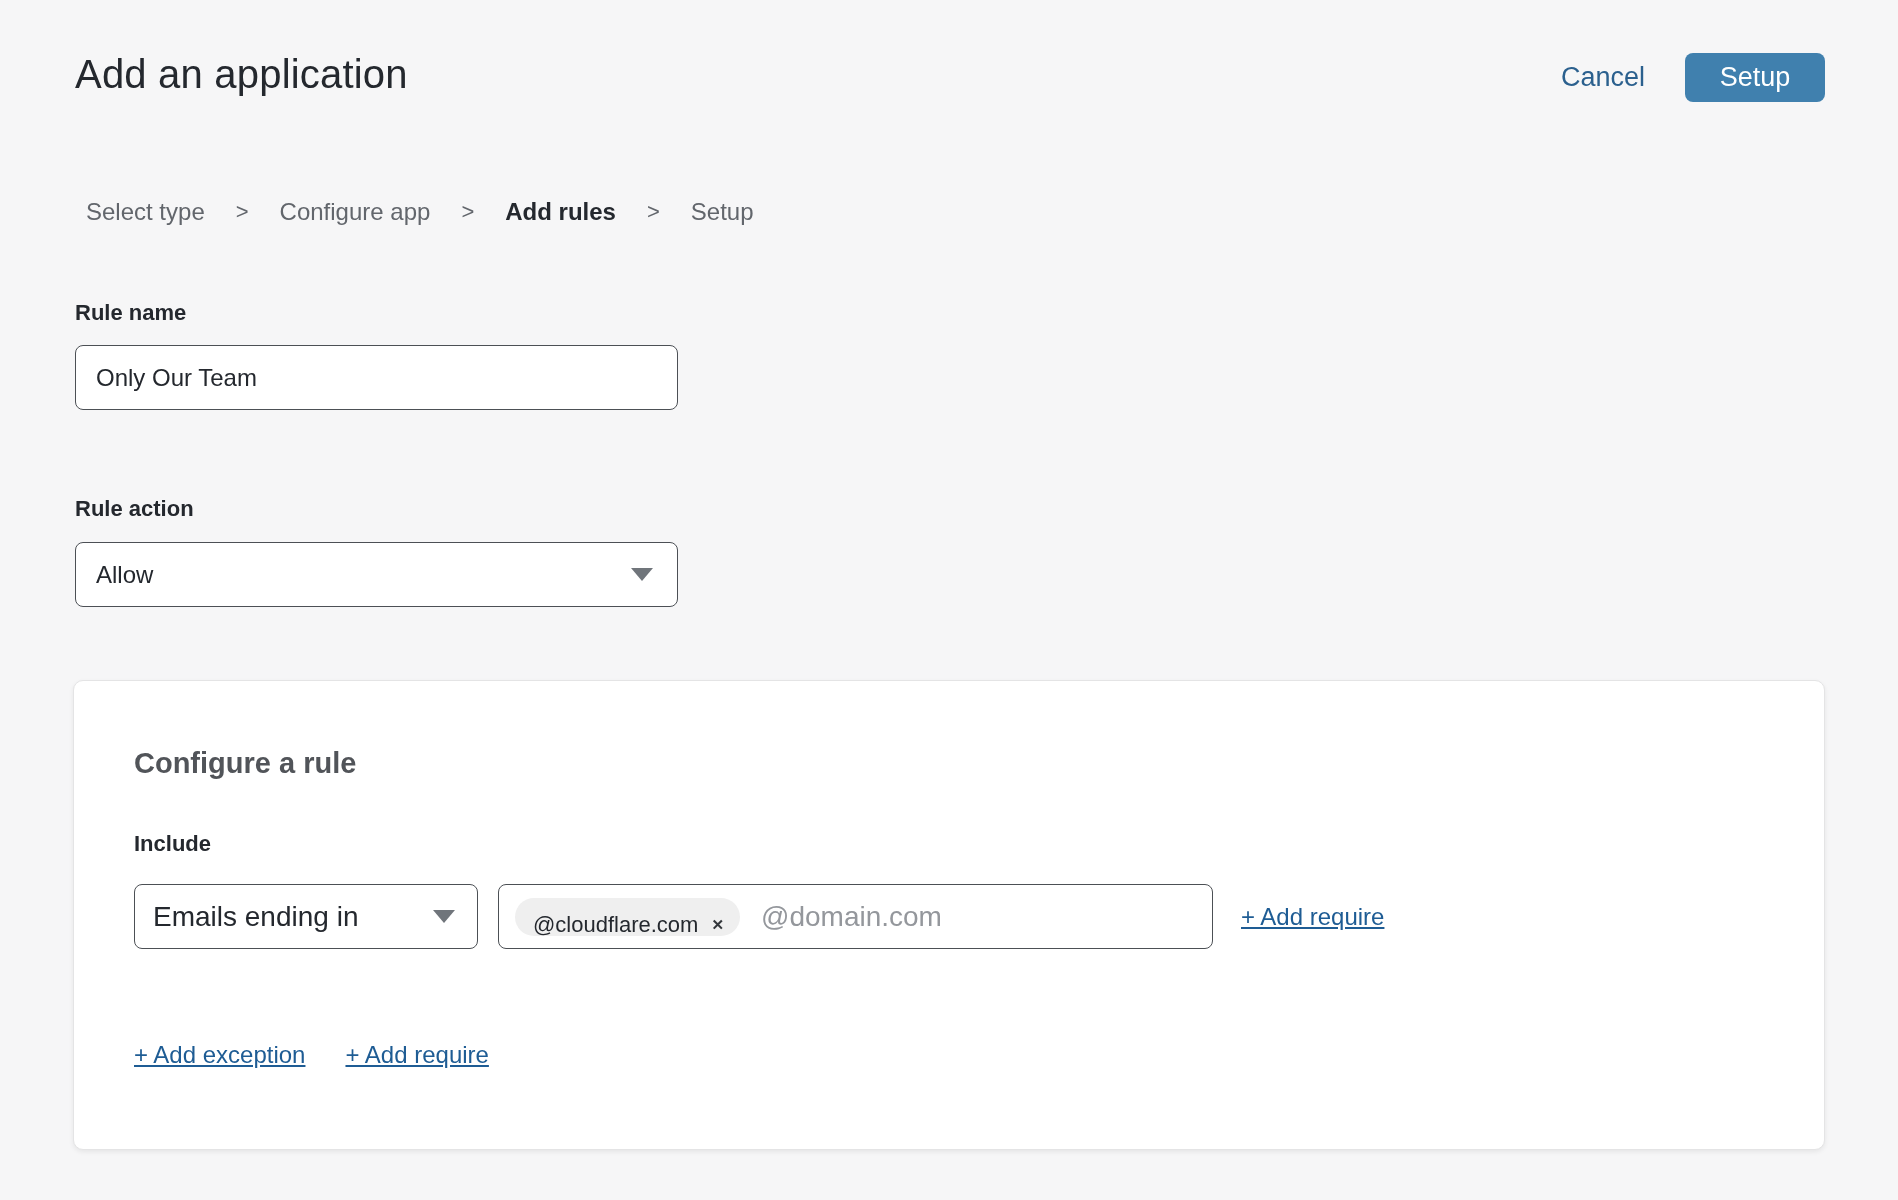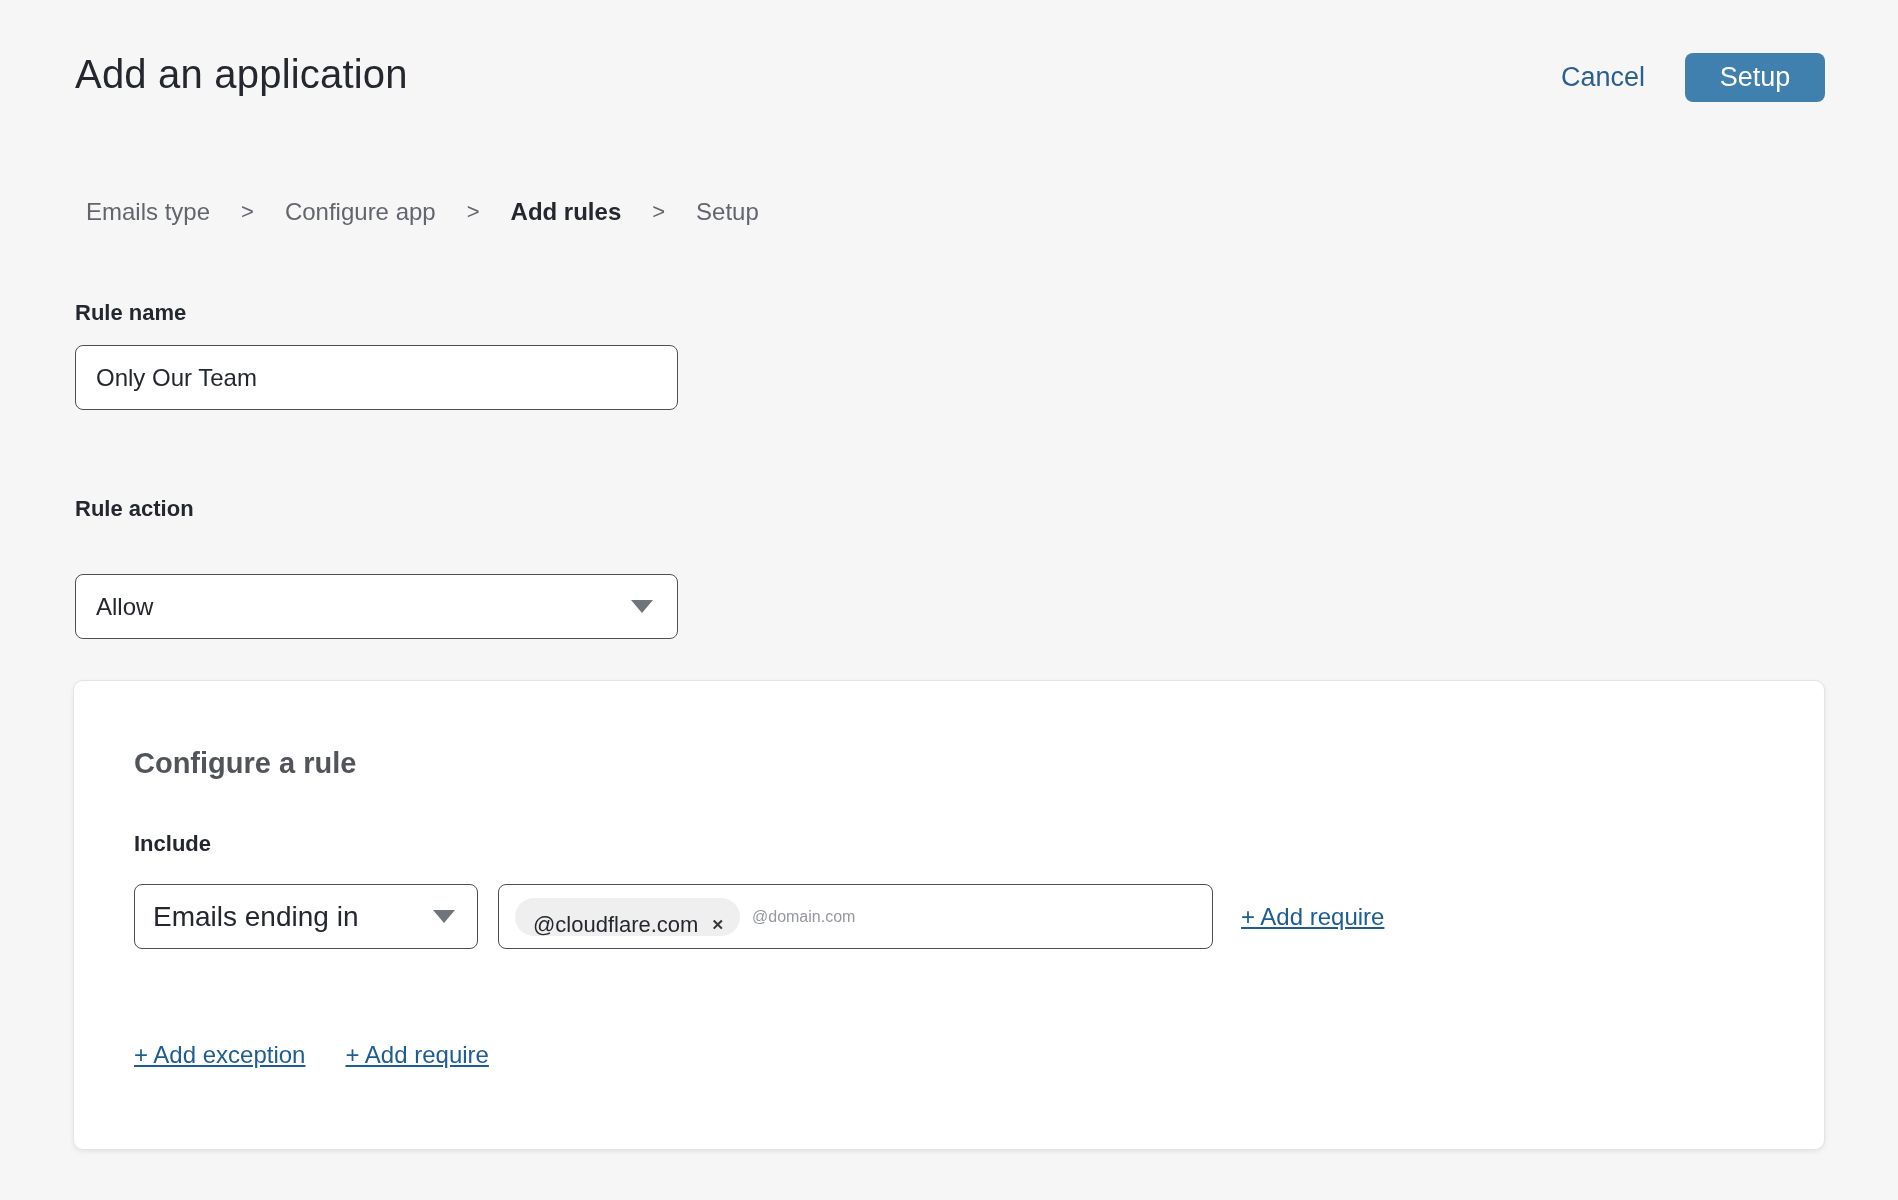--- a/index.html
+++ b/index.html
@@ -64,21 +64,20 @@
 
   .select-box {
     position: absolute;
     width: 603px; height: 65px;
     border: 1.5px solid #4c5055; border-radius: 8px;
     background: #ffffff;
     display: flex; align-items: center;
     padding: 0 24px 0 20px;
     font-size: 24px; color: #24282e;
     cursor: pointer;
-    margin-top: 32px;
   }
   .select-rule-action { left: 75px; top: 542px; }
 
   .caret {
     margin-left: auto;
     width: 0; height: 0;
     border-left: 11px solid transparent;
     border-right: 11px solid transparent;
     border-top: 13px solid #70757b;
   }
@@ -132,22 +131,22 @@
     font-size: 22px; color: #24282e;
     flex: 0 0 auto;
   }
   .chip-remove {
     margin-left: 13px;
     font-size: 15px; font-weight: 700; color: #33363b;
     cursor: pointer; line-height: 1;
   }
   .tag-text-input {
     border: none; outline: none;
-    margin-left: 12px; flex: 1 1 auto; min-width: 40px;
-    font-size: 16px; color: #24282e;
+    margin-left: 21px; flex: 1 1 auto; min-width: 40px;
+    font-size: 28px; color: #24282e;
     font-family: "Liberation Sans", sans-serif;
     background: transparent;
   }
   .tag-text-input::placeholder { color: #94979c; opacity: 1; }
 
   .add-link {
     font-size: 24px; color: #1e5c94;
     text-decoration: underline; cursor: pointer;
   }
   .add-include-link { margin-left: 28px; }
@@ -161,21 +160,21 @@
 <body>
 
 <h1 class="page-title">Add an application</h1>
 
 <div class="header-actions">
   <a class="cancel-link">Cancel</a>
   <button class="next-button">Setup</button>
 </div>
 
 <nav class="breadcrumb">
-  <span class="step">Emails type</span>
+  <span class="step">Select type</span>
   <span class="sep">&gt;</span>
   <span class="step">Configure app</span>
   <span class="sep">&gt;</span>
   <span class="step active">Add rules</span>
   <span class="sep">&gt;</span>
   <span class="step">Setup</span>
 </nav>
 
 <label class="field-label label-rule-name">Rule name</label>
 <input class="text-input" type="text" value="Only Our Team" style="">

